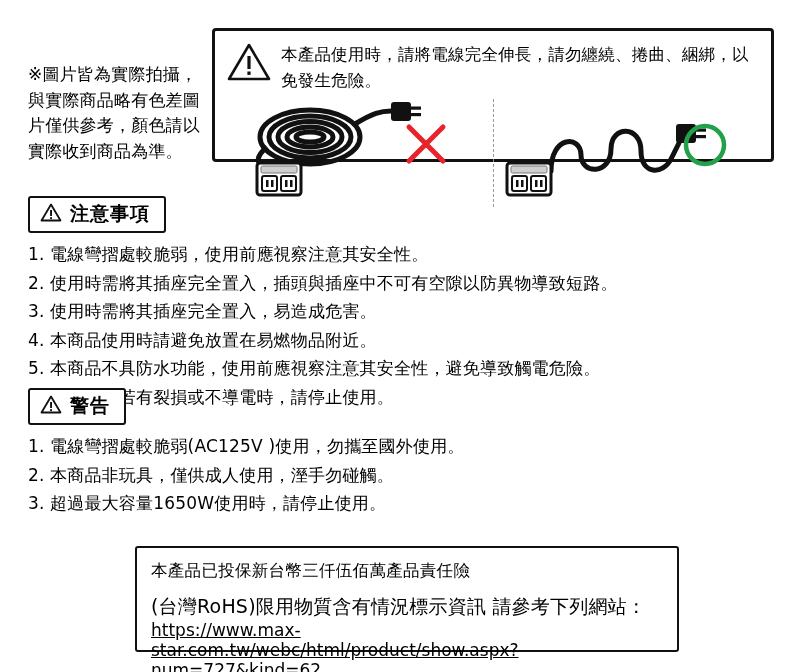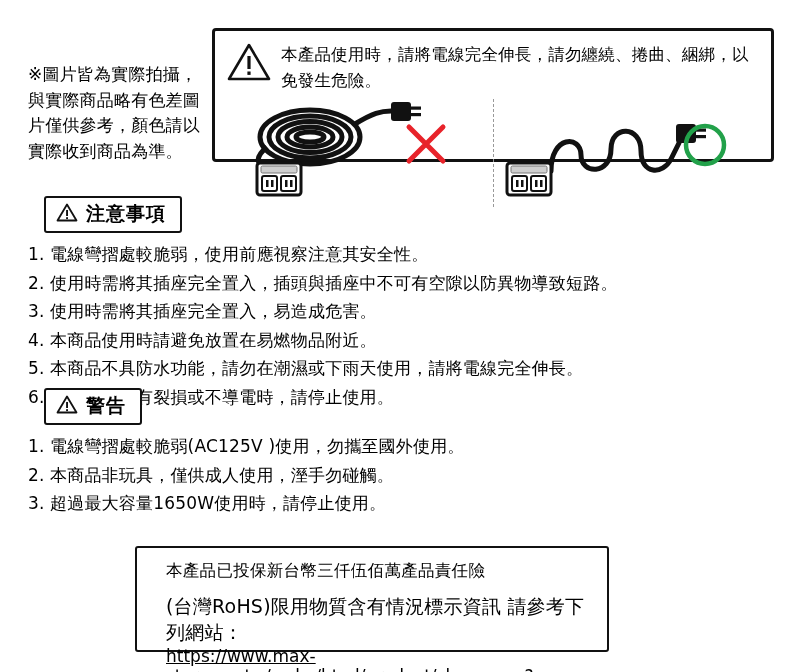--- a/index.html
+++ b/index.html
@@ -102,21 +102,20 @@
     align-items: center;
     gap: 8px;
     background: #ffffff;
     border: 2.5px solid #111111;
     border-radius: 3px;
     padding: 3px 14px 4px 10px;
     font-size: 19px;
     font-weight: bold;
     letter-spacing: 1px;
     box-sizing: border-box;
-    margin-left: 16px;
   }
   .sec-head .tri-s { flex: 0 0 auto; }
 
   .section {
     position: absolute;
     left: 28px;
     width: 744px;
   }
   #notice-section { top: 196px; }
   #warning-section { top: 388px; }
@@ -140,26 +139,26 @@
     text-align: left;
     font-family: "DejaVu Sans", "Liberation Sans", sans-serif;
   }
   ol.list li .txt { flex: 1 1 auto; }
 
   
   .insure {
     position: absolute;
     left: 135px;
     top: 546px;
-    width: 474px;
+    width: 544px;
     height: 106px;
     border: 2px solid #111111;
     border-radius: 3px;
     box-sizing: border-box;
-    padding: 12px 14px 0 29px;
+    padding: 12px 14px 0 14px;
   }
   .insure .l1 {
     font-size: 16.5px;
     letter-spacing: 0.3px;
     margin-bottom: 12px;
   }
   .insure .l2 {
     font-size: 19px;
     letter-spacing: 0.2px;
   }
@@ -291,21 +290,21 @@
       <li>
         <span class="num">3.</span>
         <span class="txt">使用時需將其插座完全置入，易造成危害。</span>
       </li>
       <li>
         <span class="num">4.</span>
         <span class="txt">本商品使用時請避免放置在易燃物品附近。</span>
       </li>
       <li>
         <span class="num">5.</span>
-        <span class="txt">本商品不具防水功能，請勿在潮濕或下雨天使用，請將電線完全伸長。</span>
+        <span class="txt">本商品不具防水功能，使用前應視察注意其安全性，避免導致觸電危險。</span>
       </li>
       <li>
         <span class="num">6.</span>
         <span class="txt">商品使用若有裂損或不導電時，請停止使用。</span>
       </li>
     </ol>
   </div>
 
   <div class="section" id="warning-section">
     <div class="sec-head">

